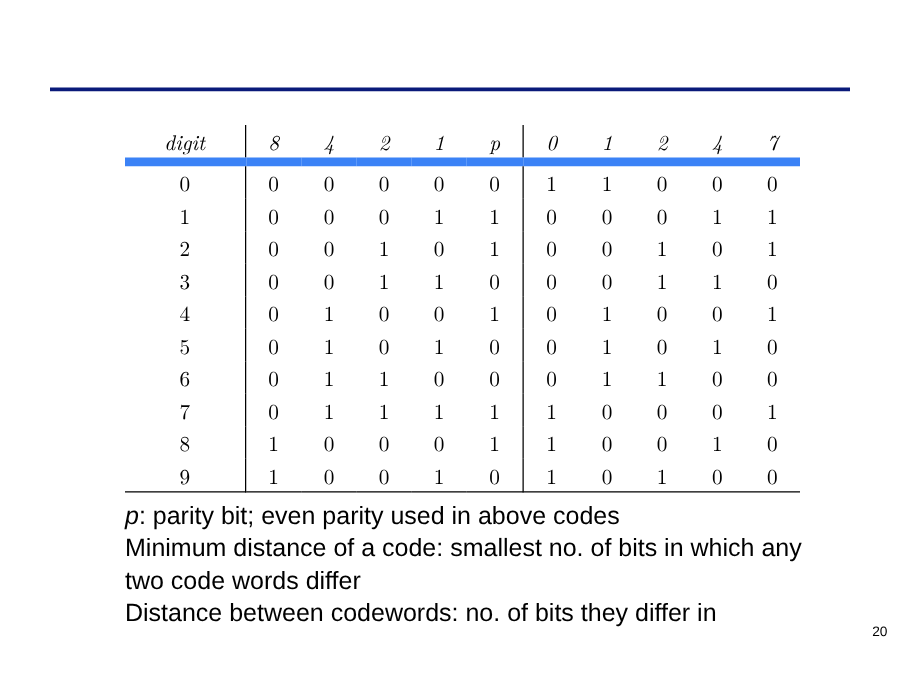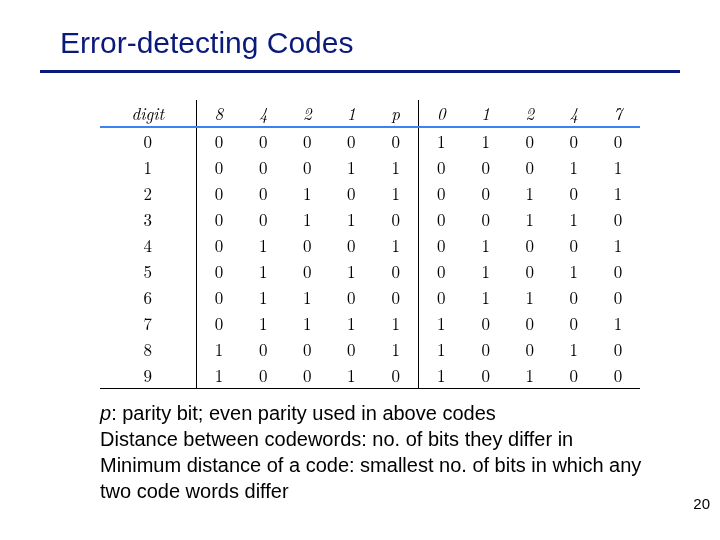--- a/index.html
+++ b/index.html
@@ -52,47 +52,46 @@
     font-weight: normal;
   }
   table.codes .hdr1 th {
     font-style: italic;
   }
   table.codes .hdr2 th {
     font-style: italic;
   }
   
   .top-rule th { border-top: 1px solid #000; }
-  .mid-rule th { border-bottom: 2px solid #3b82f6; }
+  .mid-rule th { border-bottom: 7px solid #3b82f6; }
   .bot-rule td { border-bottom: 1px solid #000; }
   
   .vsep-r { border-right: 1px solid #000; }
   .notes {
     position: absolute;
     left: 100px;
     top: 400px;
     width: 560px;
     font-size: 20px;
     line-height: 1.3;
   }
   .notes .pvar { font-style: italic; }
   .pagenum {
     position: absolute;
     right: 10px;
     bottom: 28px;
-    font-size: 15px;
+    font-size: 11px;
     color: #000;
     margin-top: 10px;
   }
 </style>
 </head>
 <body>
 <div class="slide">
 
-<div class="title">Error-detecting Codes</div>
 <div class="title-rule"></div>
 
 <div class="tbl-wrap">
   <table class="codes">
     <thead>
       <tr class="hdr2 mid-rule">
         <th class="vsep-r">digit</th>
         <th>8</th>
         <th>4</th>
         <th>2</th>
@@ -238,19 +237,19 @@
         <td>0</td>
       </tr>
     </tbody>
   </table>
 </div>
 
 <div class="notes">
   <div>
     <span class="pvar">p</span><span>: parity bit; even parity used in above codes</span>
   </div>
+  <div>Minimum distance of a code: smallest no. of bits in which any two code words differ</div>
   <div>Distance between codewords: no. of bits they differ in</div>
-  <div>Minimum distance of a code: smallest no. of bits in which any two code words differ</div>
 </div>
 
 <div class="pagenum">20</div>
 
 </div>
 
 </body></html>

